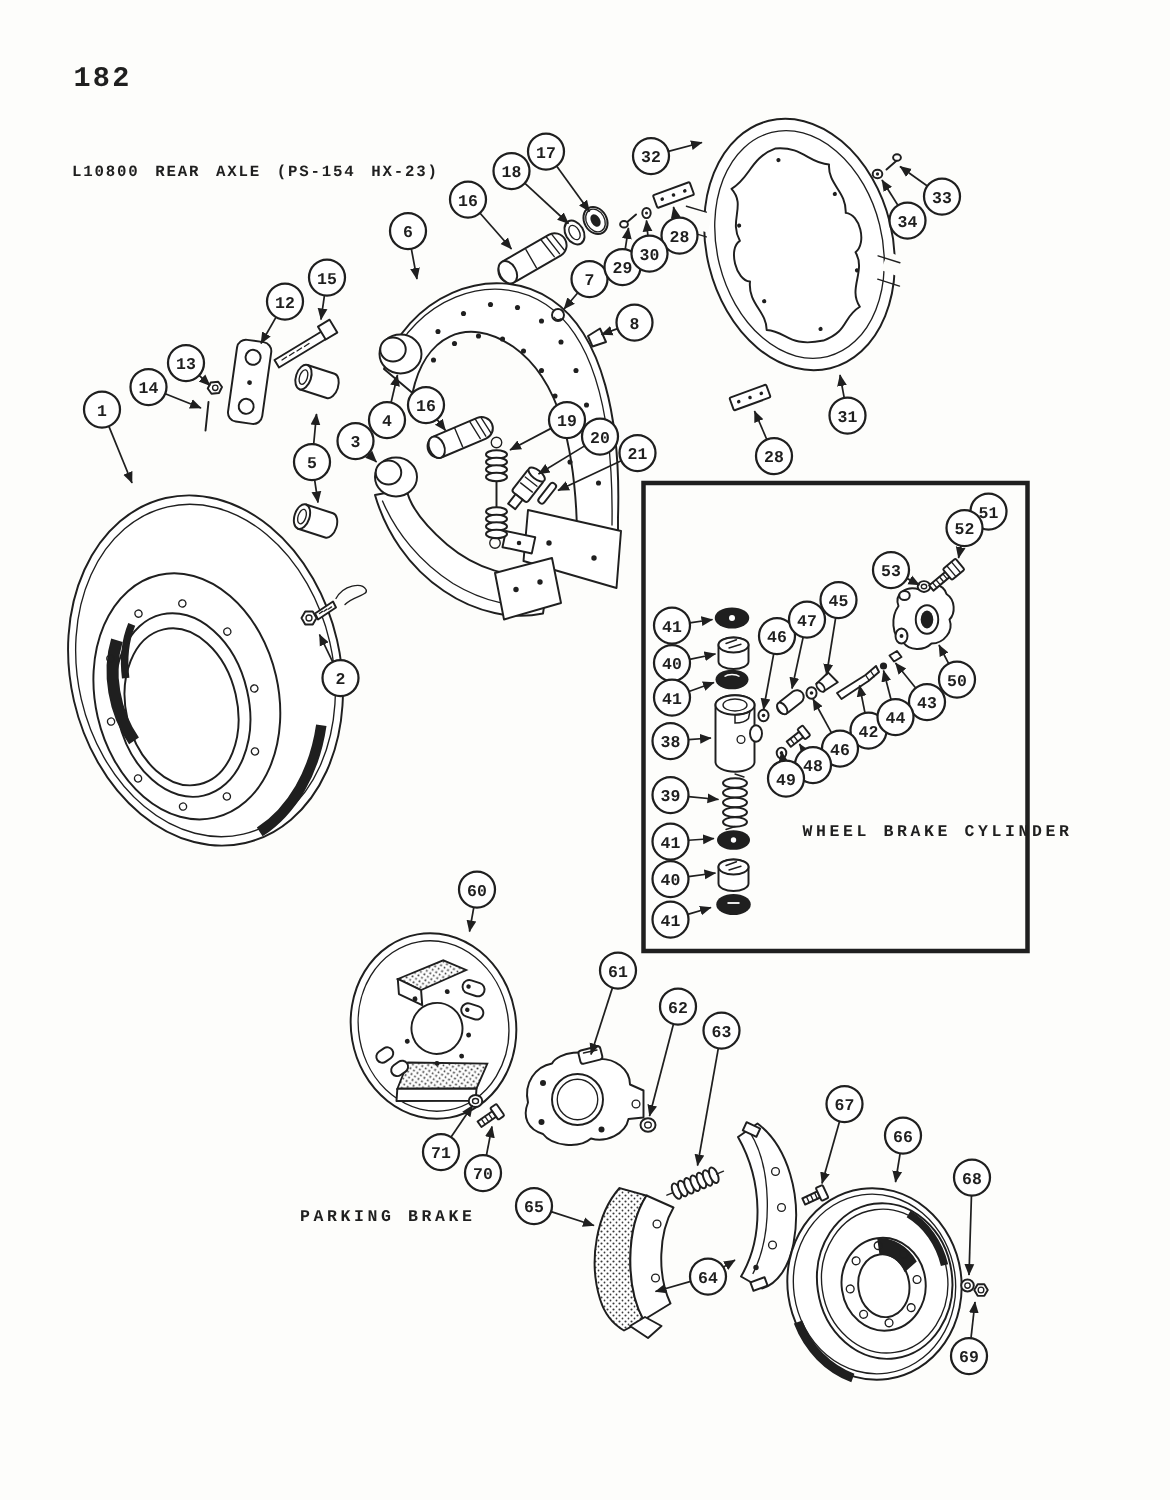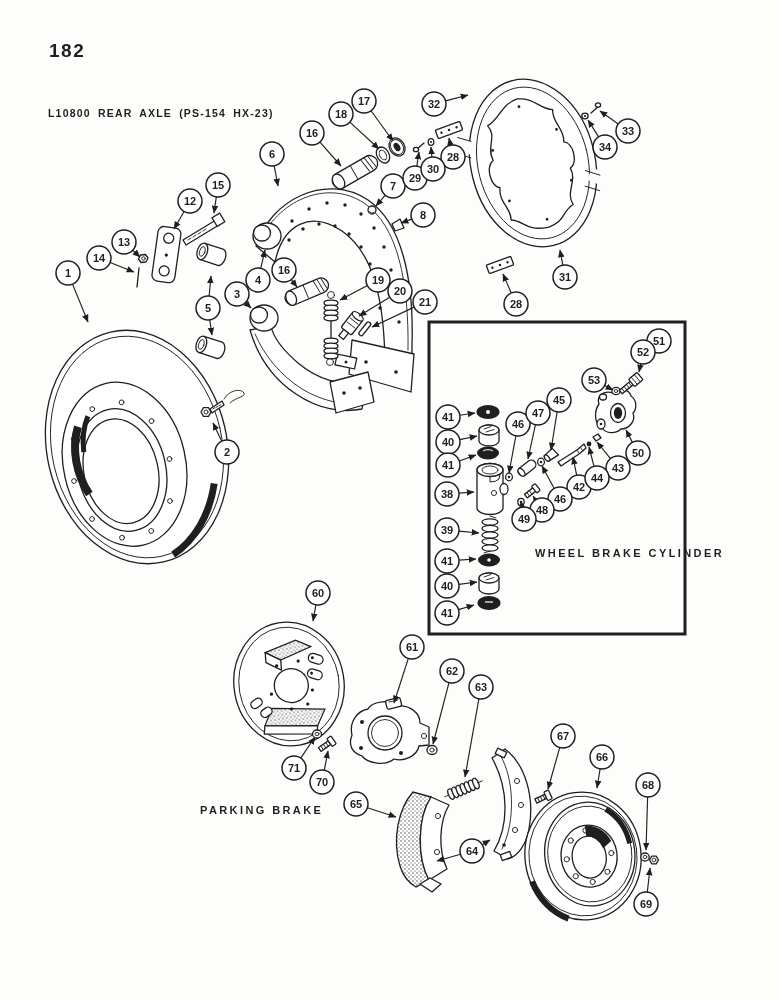--- a/index.html
+++ b/index.html
@@ -1,20 +1,20 @@
 <!DOCTYPE html>
 <html><head>
 <meta charset="utf-8">
 <style>
   :root{ --ink:#1f1f1f; --paper:#fdfdfb; }
   html,body{ margin:0; padding:0; background:#e8e8e4; }
   .page{
     width:780px; height:1000px; background:var(--paper);
     position:relative; margin:0 auto; overflow:hidden;
-    font-family:Liberation Sans, sans-serif;
+    font-family:Liberation Mono, monospace;
   }
   svg{ display:block; }
   
   .ln{ fill:none; stroke:var(--ink); stroke-width:1.3; stroke-linecap:round; stroke-linejoin:round; }
   .thin{ stroke-width:0.9; }
   .thick{ stroke-width:2; }
   .fw{ fill:#fff; stroke:var(--ink); stroke-width:1.3; stroke-linejoin:round; }
   .fb{ fill:var(--ink); stroke:none; }
   .shade{ fill:none; stroke:var(--ink); }
   .dot{ fill:var(--ink); stroke:none; }

